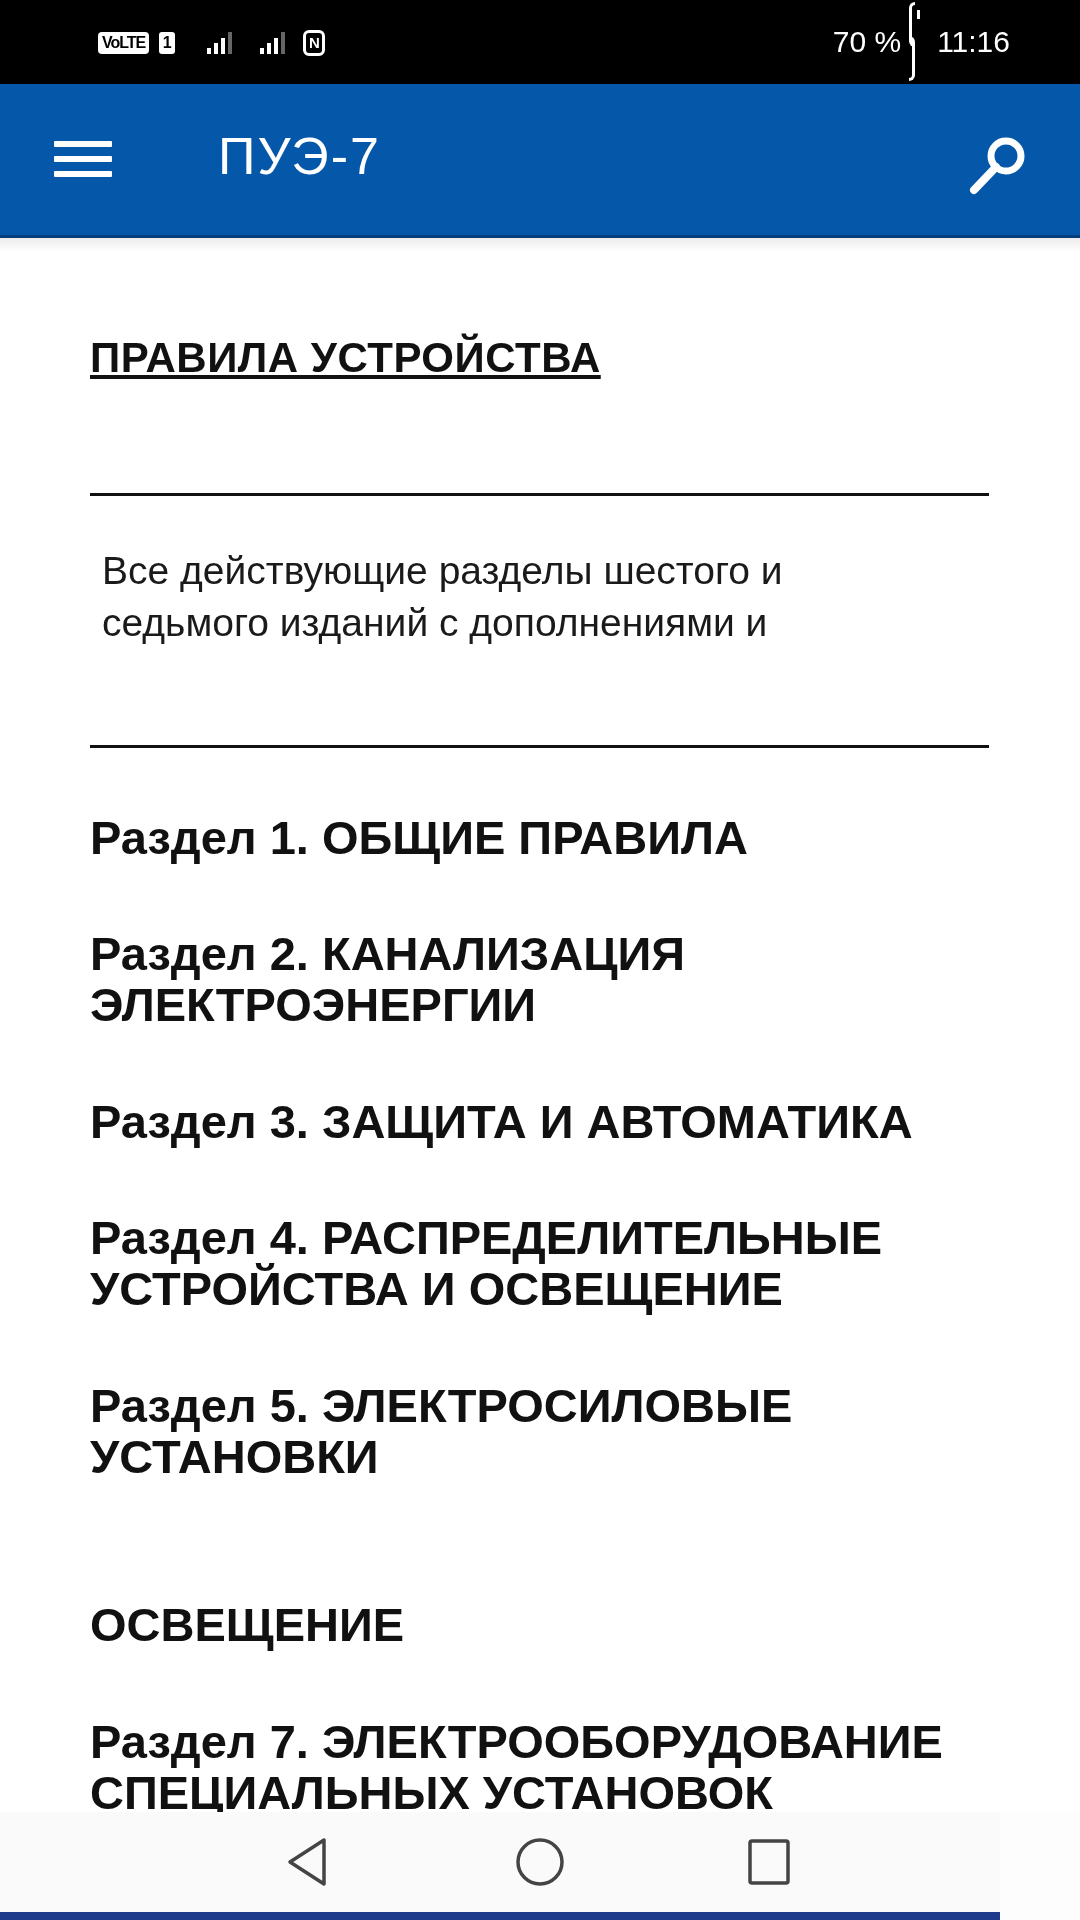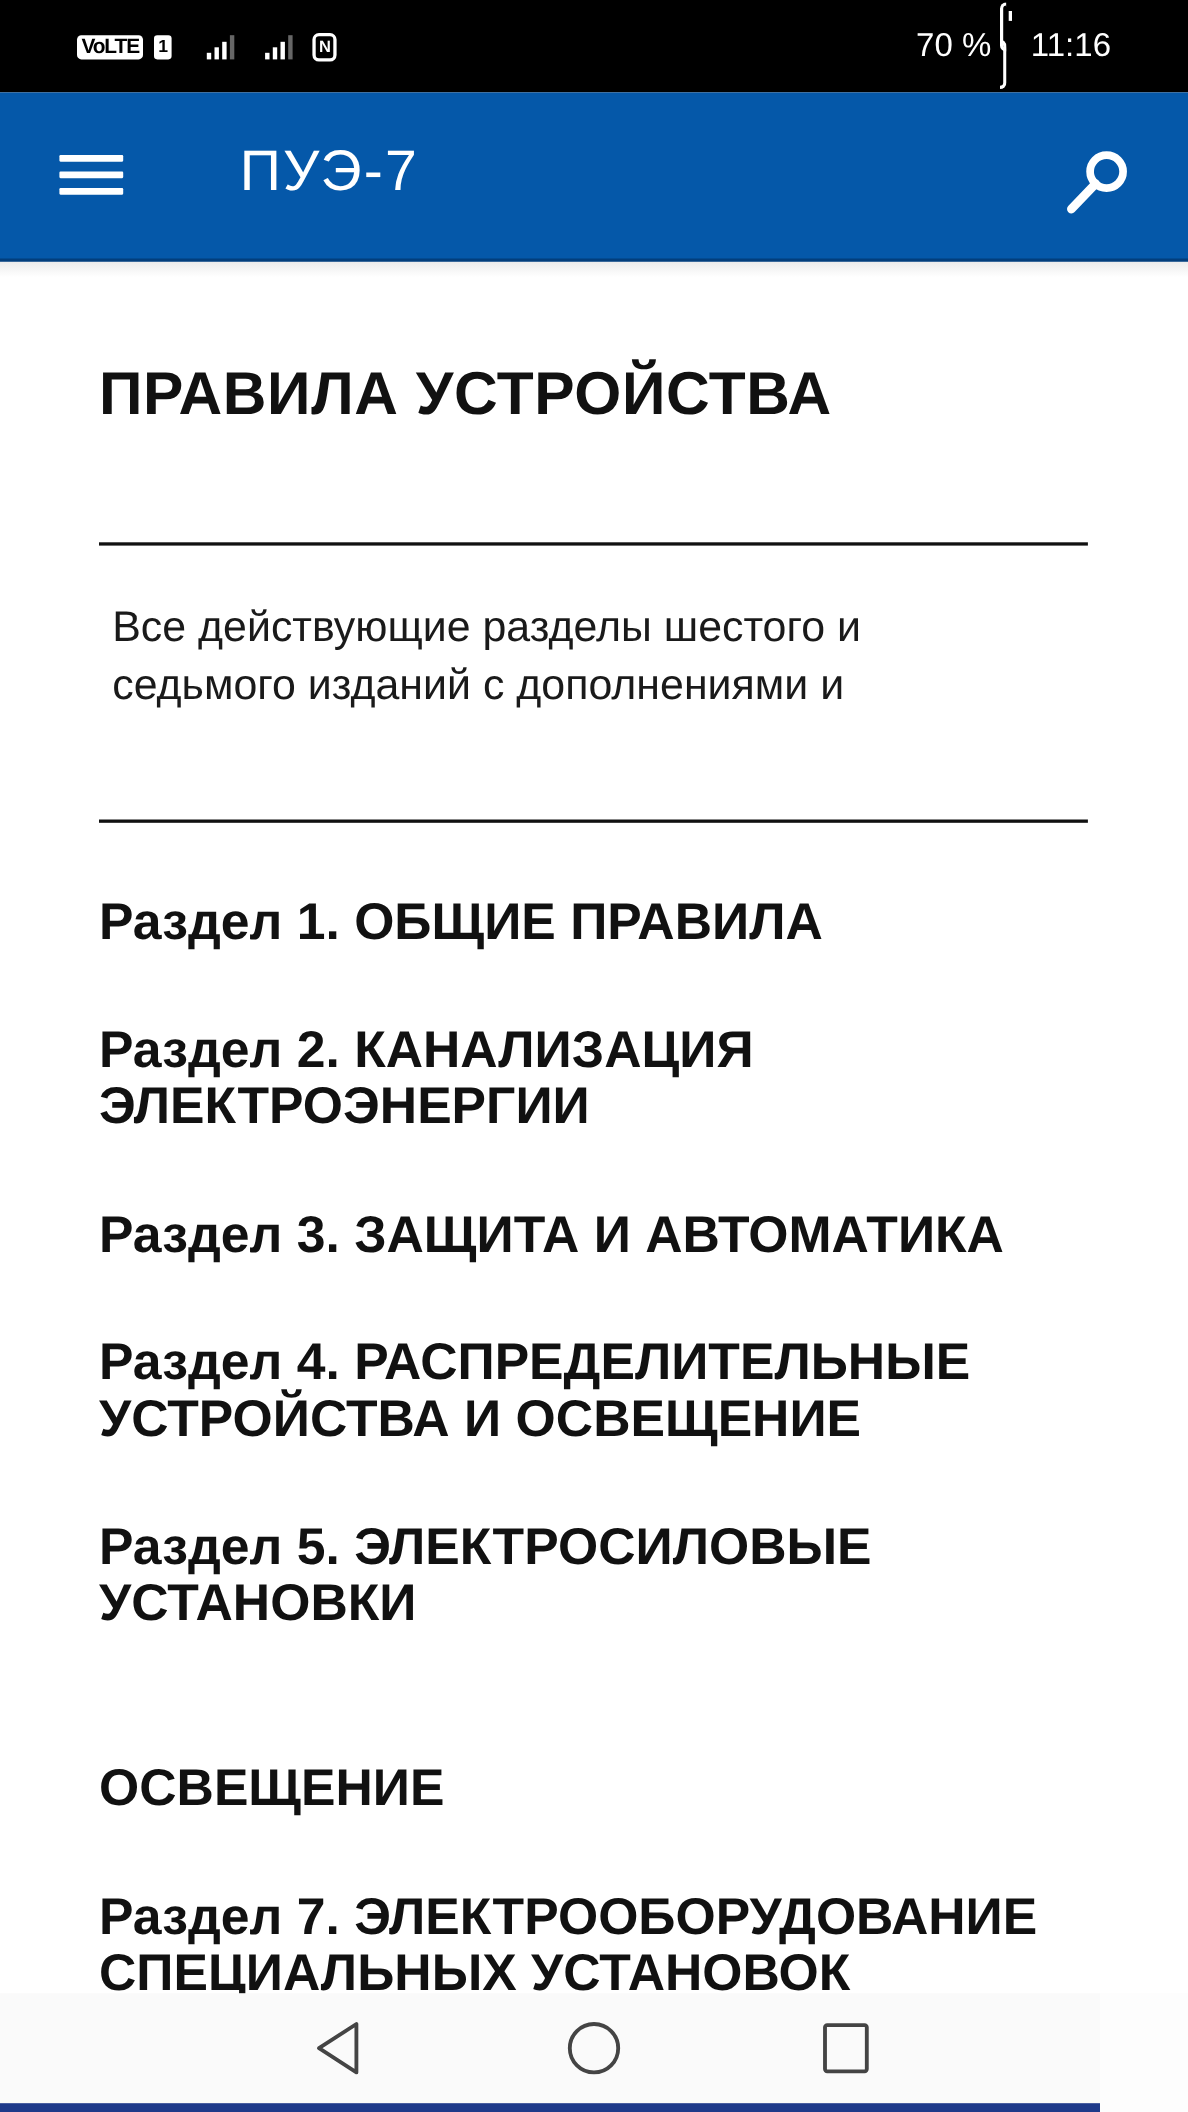--- a/index.html
+++ b/index.html
@@ -7,22 +7,22 @@
     width: 1080px; height: 1920px; position: relative; overflow: hidden;
     background: #ffffff; font-family: "Liberation Sans", "DejaVu Sans", sans-serif; color: #111;
   }
   
   .status-bar {
     position: absolute; left: 0; top: 0; width: 1080px; height: 84px; background: #000;
     color: #fff;
   }
   .sb-left { position: absolute; left: 70px; top: 28px; height: 30px; display: flex; align-items: center; gap: 10px; }
   .volte {
-    background: #fff; color: #000; font-weight: bold; font-size: 19px; line-height: 22px;
-    padding: 0 4px; border-radius: 4px; height: 22px; letter-spacing: -1px;
+    background: #fff; color: #000; font-weight: bold; font-size: 16px; line-height: 22px;
+    padding: 0 4px; border-radius: 4px; height: 22px; letter-spacing: -1px; margin-left: 28px;
   }
   .sim1 { background: #fff; color: #000; font-weight: bold; font-size: 16px; width: 16px; height: 22px;
     line-height: 22px; text-align: center; border-radius: 3px; }
   .signal { display: flex; align-items: flex-end; gap: 3px; height: 22px; margin-left: 22px; }
   .signal i { display: block; width: 4px; background: #fff; }
   .signal i.dim { background: #666; }
   .nfc { width: 22px; height: 26px; border: 3px solid #fff; border-radius: 6px; box-sizing: border-box;
     font-size: 15px; font-weight: bold; text-align: center; line-height: 20px; margin-left: 8px; }
   .sb-right { position: absolute; right: 70px; top: 22px; height: 40px; display: flex; align-items: center; gap: 8px;
     font-size: 30px; }
@@ -40,21 +40,21 @@
   .menu-btn { position: absolute; left: 54px; top: 57px; width: 60px; height: 40px; cursor: pointer; }
   .menu-btn i { position: absolute; left: 0; width: 58px; height: 6px; background: #fff; border-radius: 1px; }
   .menu-btn i:nth-child(1) { top: 0; } .menu-btn i:nth-child(2) { top: 15px; } .menu-btn i:nth-child(3) { top: 30px; }
   .app-title { position: absolute; left: 218px; top: 42px; font-size: 52px; color: #fff; letter-spacing: 2px; }
   .search-btn { position: absolute; left: 960px; top: 42px; width: 80px; height: 80px; cursor: pointer; }
   .shadow { position: absolute; left: 0; top: 238px; width: 1080px; height: 14px;
     background: linear-gradient(#ececec, #ffffff); }
 
   
   .content { position: absolute; left: 90px; top: 330px; width: 900px; }
-  .doc-title { font-size: 55px; font-weight: bold; line-height: 55px; margin: 0; letter-spacing: 0.5px; }
+  .doc-title { font-size: 42px; font-weight: bold; line-height: 55px; margin: 0; letter-spacing: 0.5px; text-decoration: underline; }
   .divider { height: 3px; background: #111; width: 899px; margin: 0; }
   .div1 { position: absolute; left: 90px; top: 493px; }
   .div2 { position: absolute; left: 90px; top: 745px; }
   .subtitle { position: absolute; left: 102px; top: 545px; width: 880px; font-size: 39px; line-height: 52px; color: #1a1a1a; }
   .sections { position: absolute; left: 90px; top: 812px; width: 900px; }
   .section-item { font-size: 47px; font-weight: bold; line-height: 51px; cursor: pointer; position: absolute; left: 0; width: 900px; }
 
   
   .nav-bar { position: absolute; left: 0; top: 1812px; width: 1000px; height: 100px; background: #fafafa; }
   .nav-bar-right { position: absolute; left: 1000px; top: 1812px; width: 80px; height: 108px; background: #fdfdfd; }

